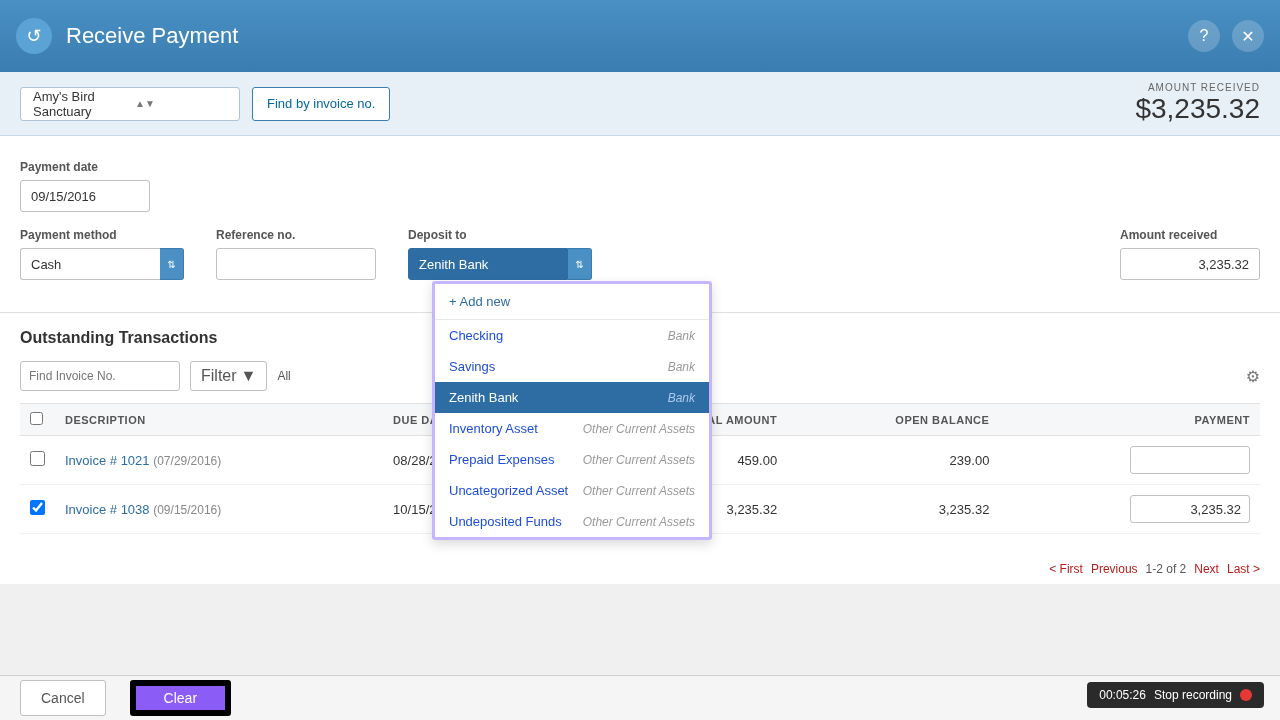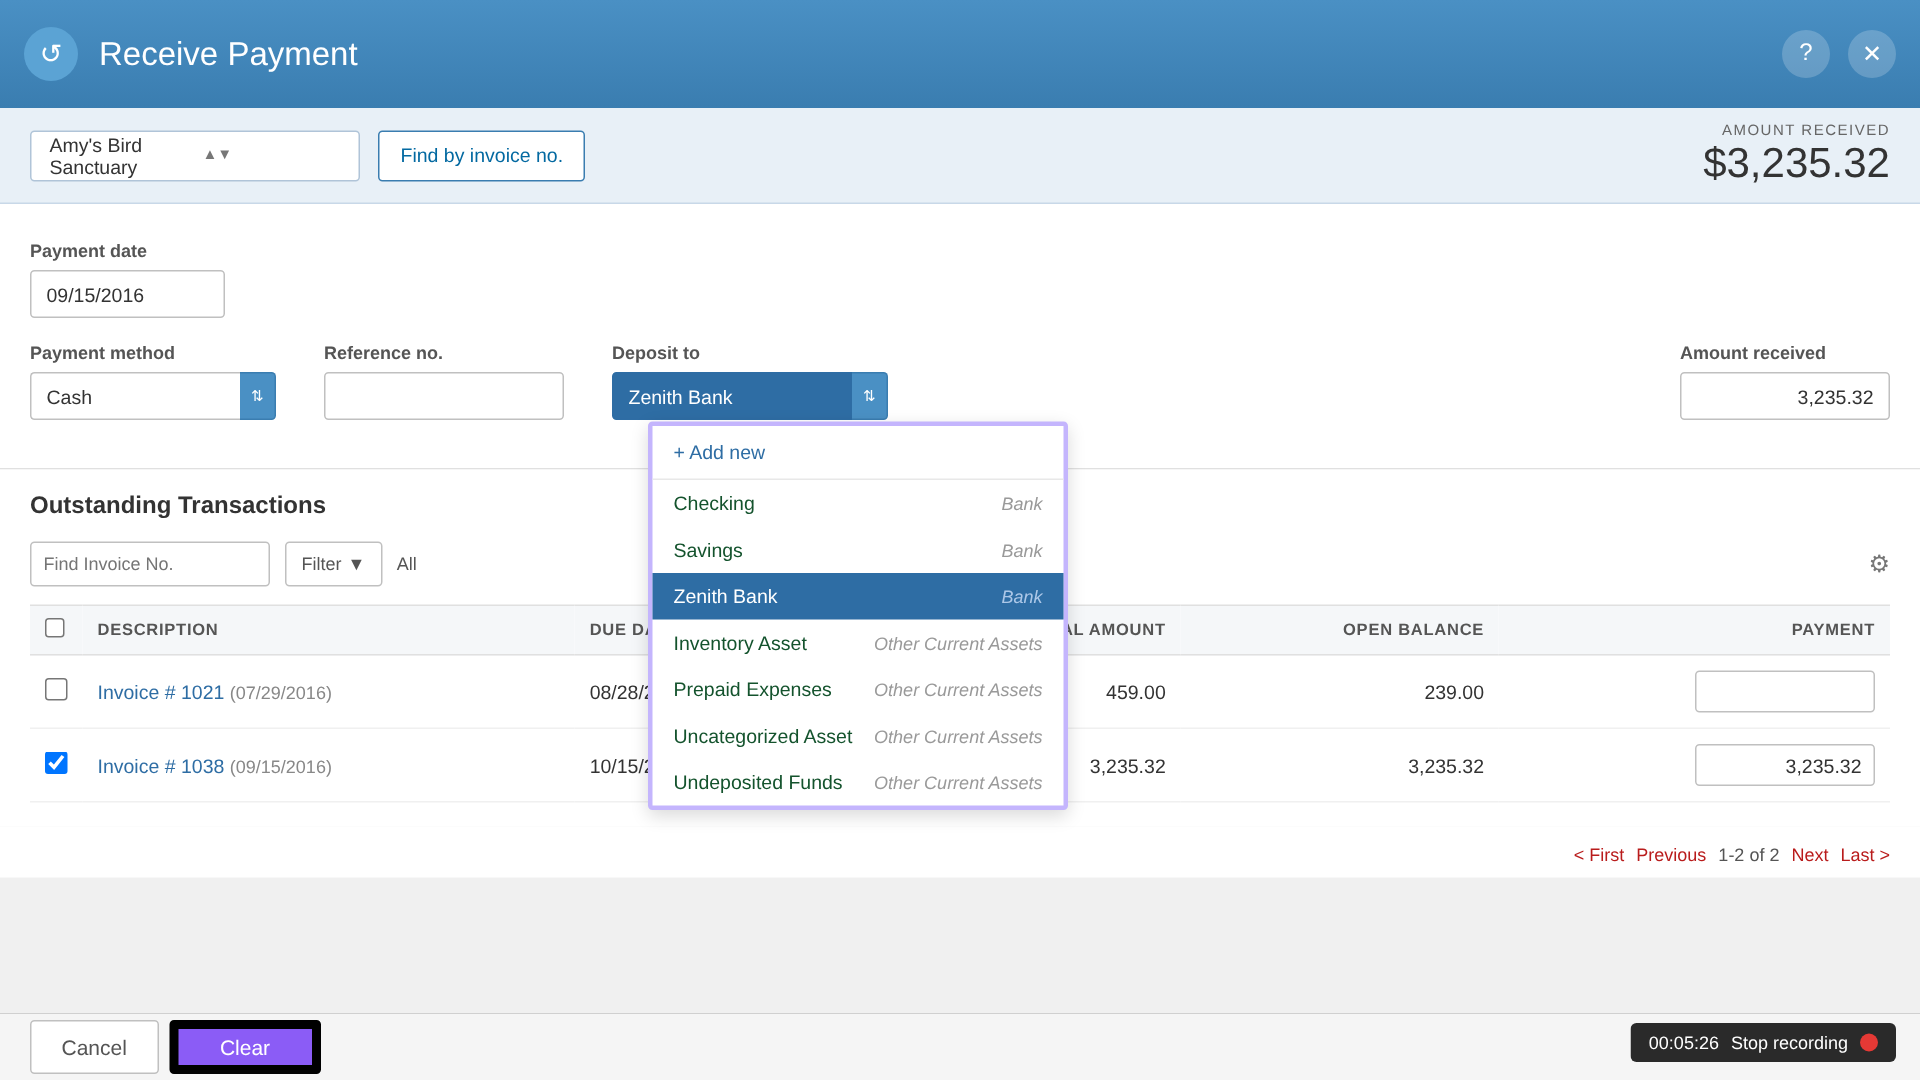--- a/index.html
+++ b/index.html
@@ -184,21 +184,21 @@
       justify-content: space-between;
       padding: 8px 14px;
       cursor: pointer;
       font-size: 13px;
     }
     .dropdown-item.selected {
       background: #2e6da4;
       color: white;
     }
     .dropdown-item.selected .item-type { color: #adc8e8; }
-    .item-name { color: #14532d; }
+    .item-name { color: #1d4ed8; }
     .item-type { color: #999; font-style: italic; font-size: 12px; }
     .dropdown-item.selected .item-name { color: white; }
 
     
     .deposit-group { position: relative; }
 
     
     .outstanding-section {
       background: white;
       padding: 16px 20px;
@@ -225,21 +225,21 @@
       color: #999;
     }
     .filter-btn {
       display: flex; align-items: center; gap: 4px;
       background: white;
       border: 1px solid #c0c0c0;
       border-radius: 3px;
       height: 30px;
       padding: 0 10px;
       cursor: pointer;
-      font-size: 12px;
+      font-size: 16px;
       color: #555;
     }
     .all-label { font-size: 12px; color: #555; }
     .gear-icon { margin-left: auto; color: #777; cursor: pointer; font-size: 16px; }
 
     
     .table-wrap { width: 100%; }
     table { width: 100%; border-collapse: collapse; }
     thead tr { background: #f5f7f9; border-top: 1px solid #e0e0e0; border-bottom: 1px solid #e0e0e0; }
     thead th {
@@ -293,21 +293,21 @@
       position: fixed;
       bottom: 0;
       left: 0;
       right: 0;
       height: 45px;
       background: #f5f5f5;
       border-top: 1px solid #d0d0d0;
       display: flex;
       align-items: center;
       padding: 0 20px;
-      gap: 7px;
+      gap: 24px;
     }
     .cancel-btn {
       background: white;
       border: 1px solid #c0c0c0;
       border-radius: 3px;
       height: 36px;
       padding: 0 20px;
       font-size: 14px;
       color: #555;
       cursor: pointer;

